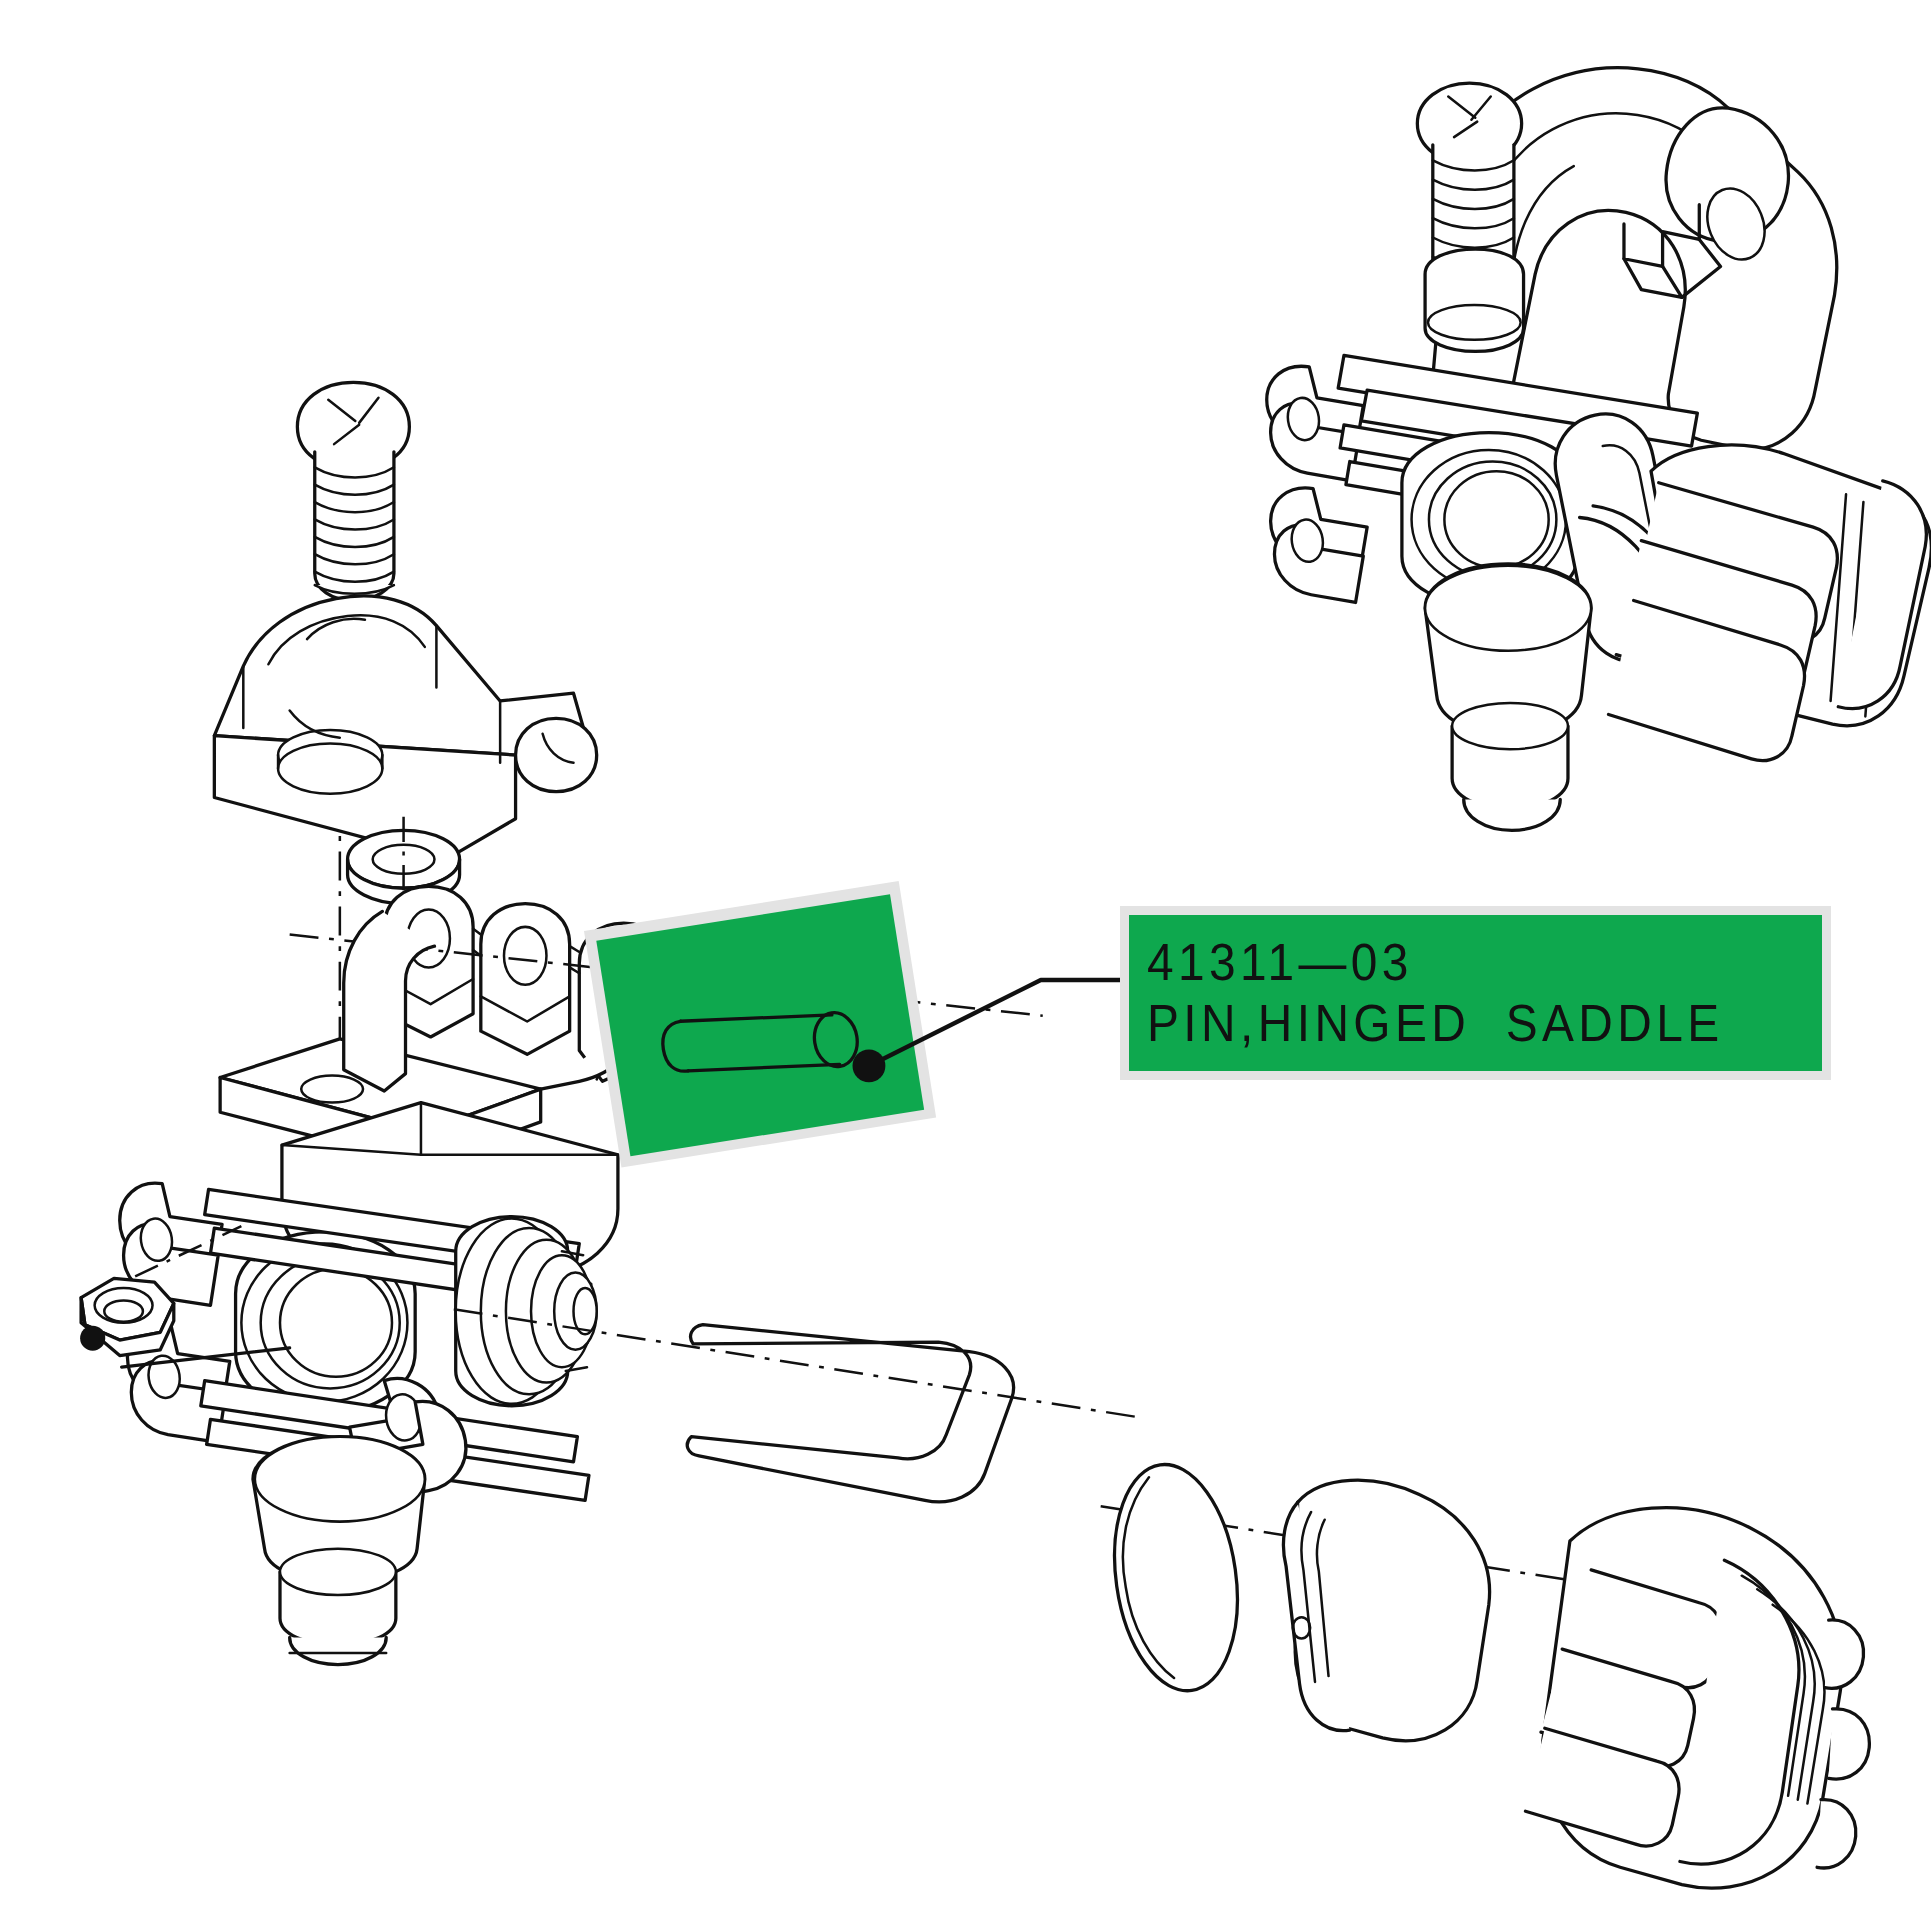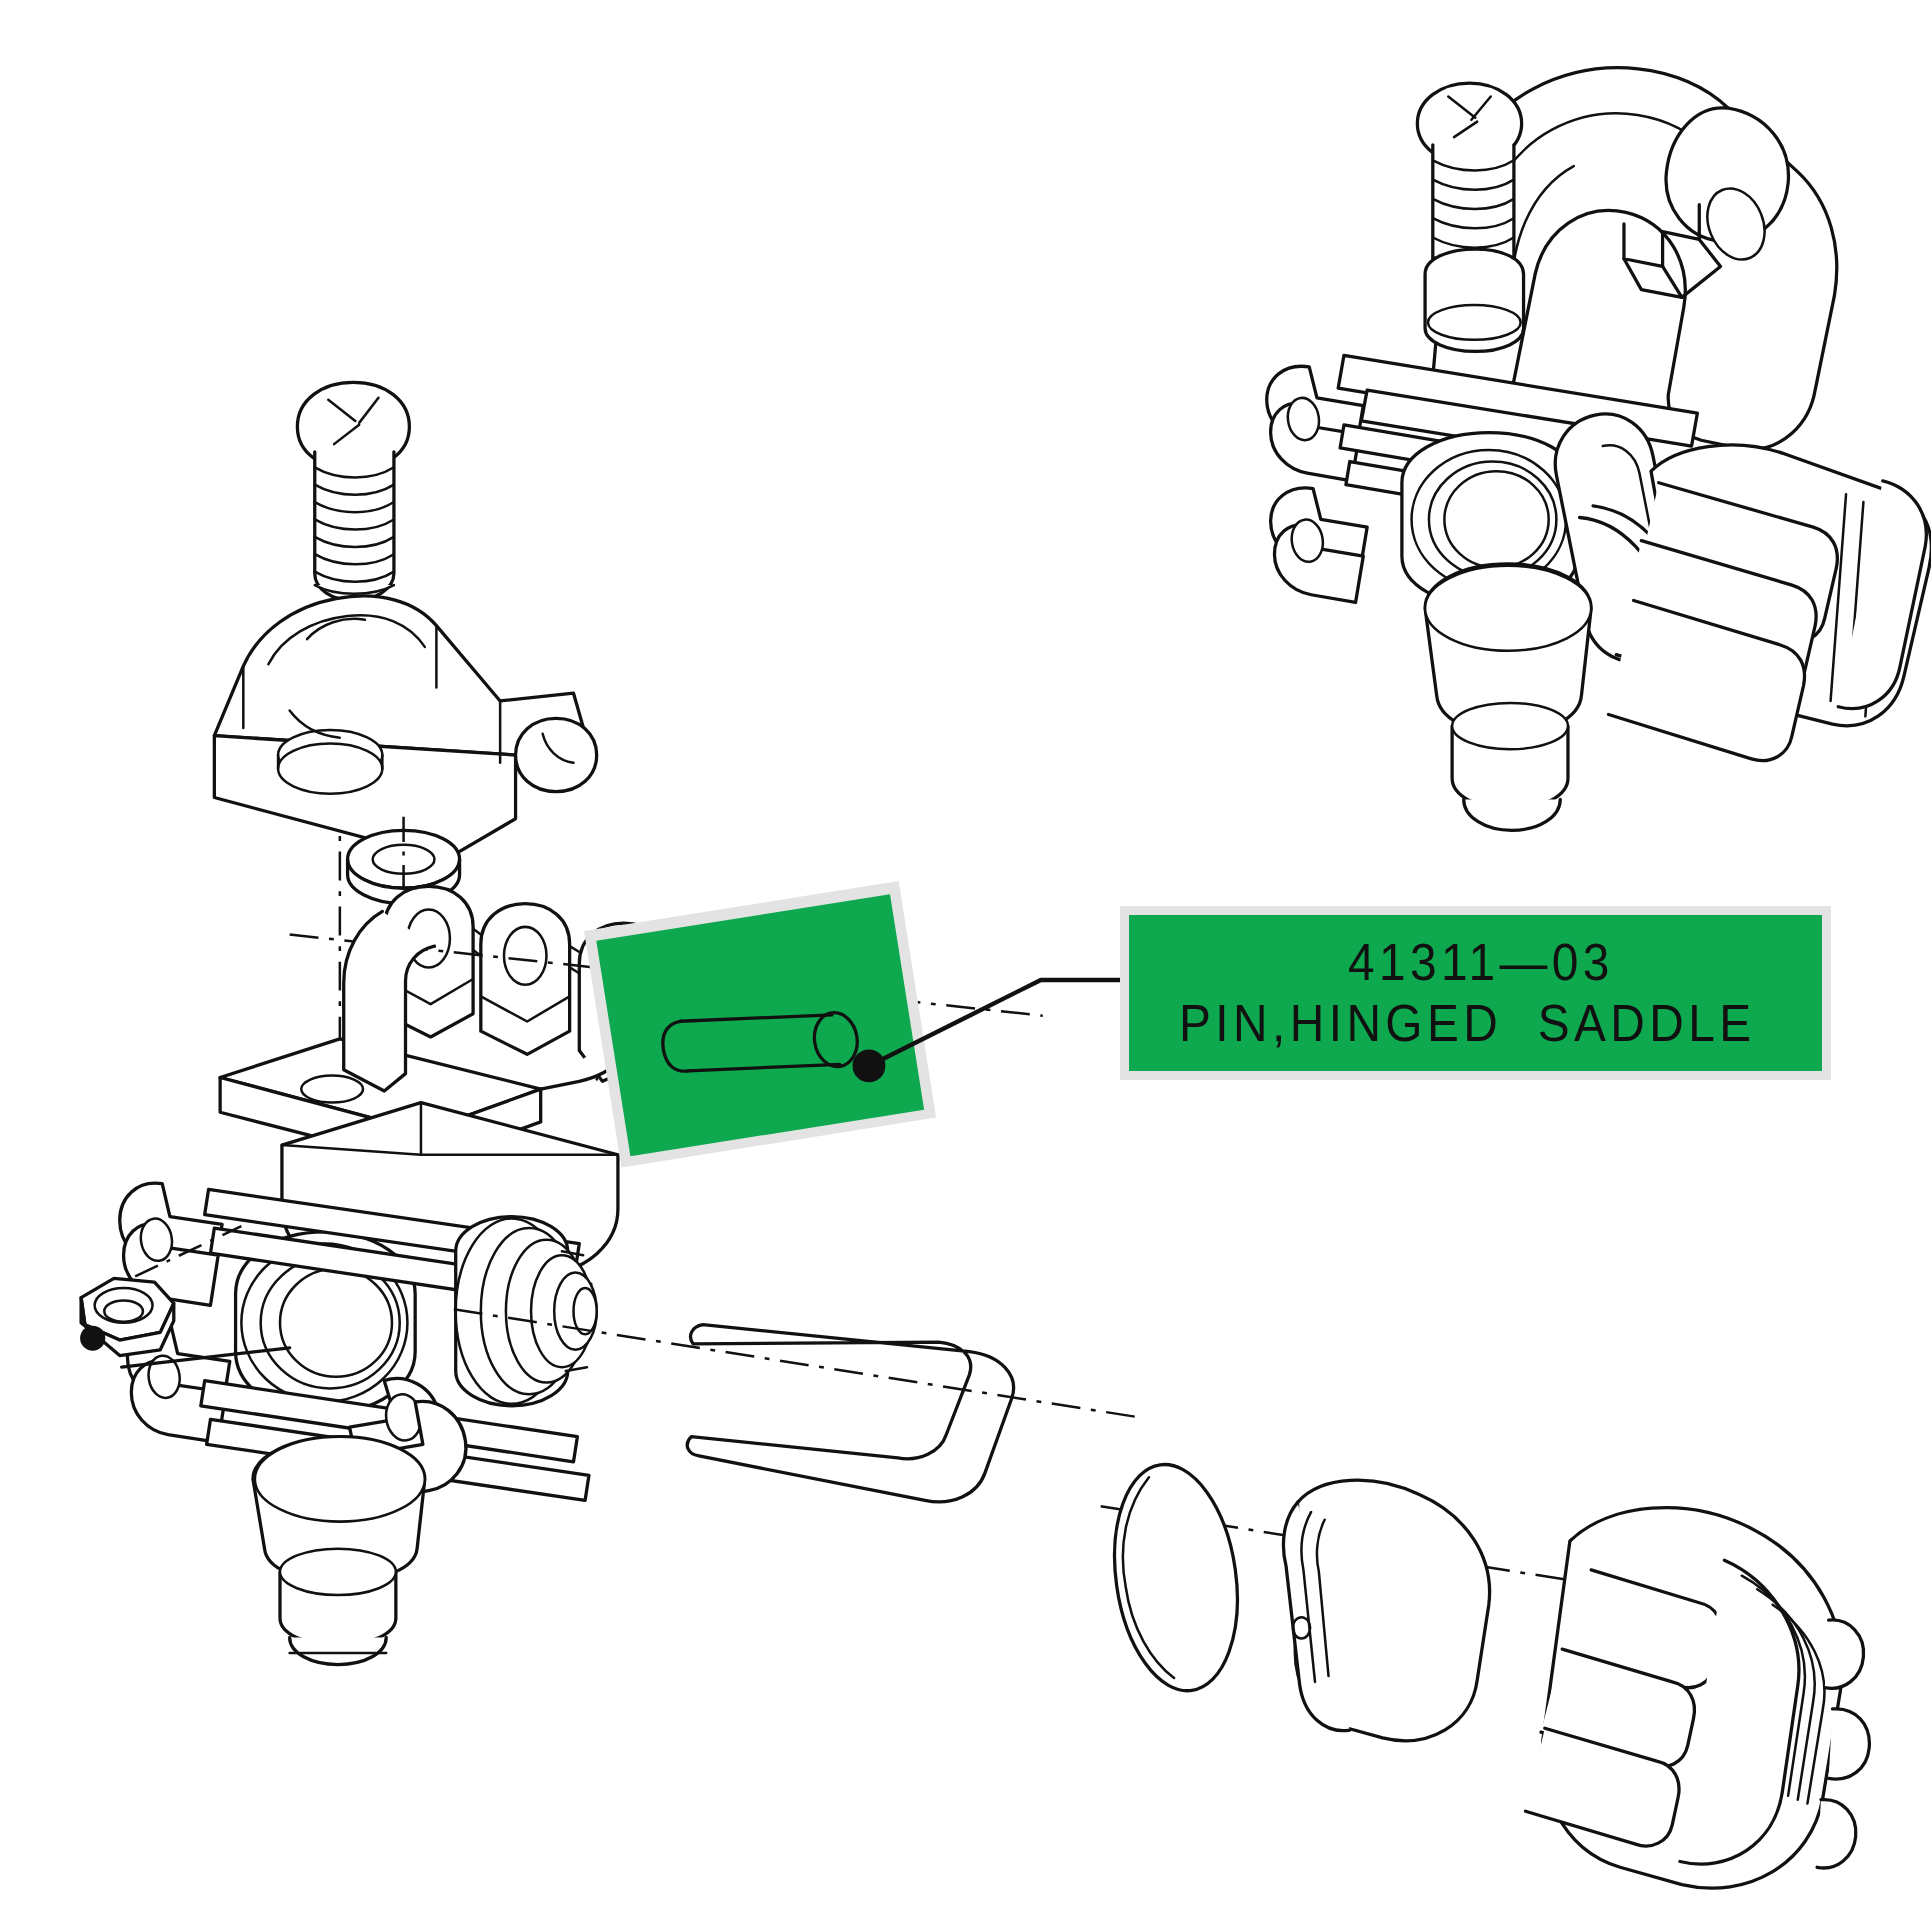--- a/index.html
+++ b/index.html
@@ -28,22 +28,21 @@
     left: 1120px;
     top: 906px;
     width: 711px;
     height: 174px;
     background: #0ea84e;
     border: 9.7px solid #e3e3e3;
     box-sizing: border-box;
     display: flex;
     flex-direction: column;
     justify-content: center;
-    padding-left: 34px;
-    align-items: center;
+    padding-left: 18px;
   }
   .callout-line {
     color: #111111;
     font-family: "Liberation Sans", sans-serif;
     font-weight: 300;
     font-size: 52px;
     letter-spacing: 4.8px;
     line-height: 1.18;
     white-space: pre;
     transform: scaleX(0.92);

